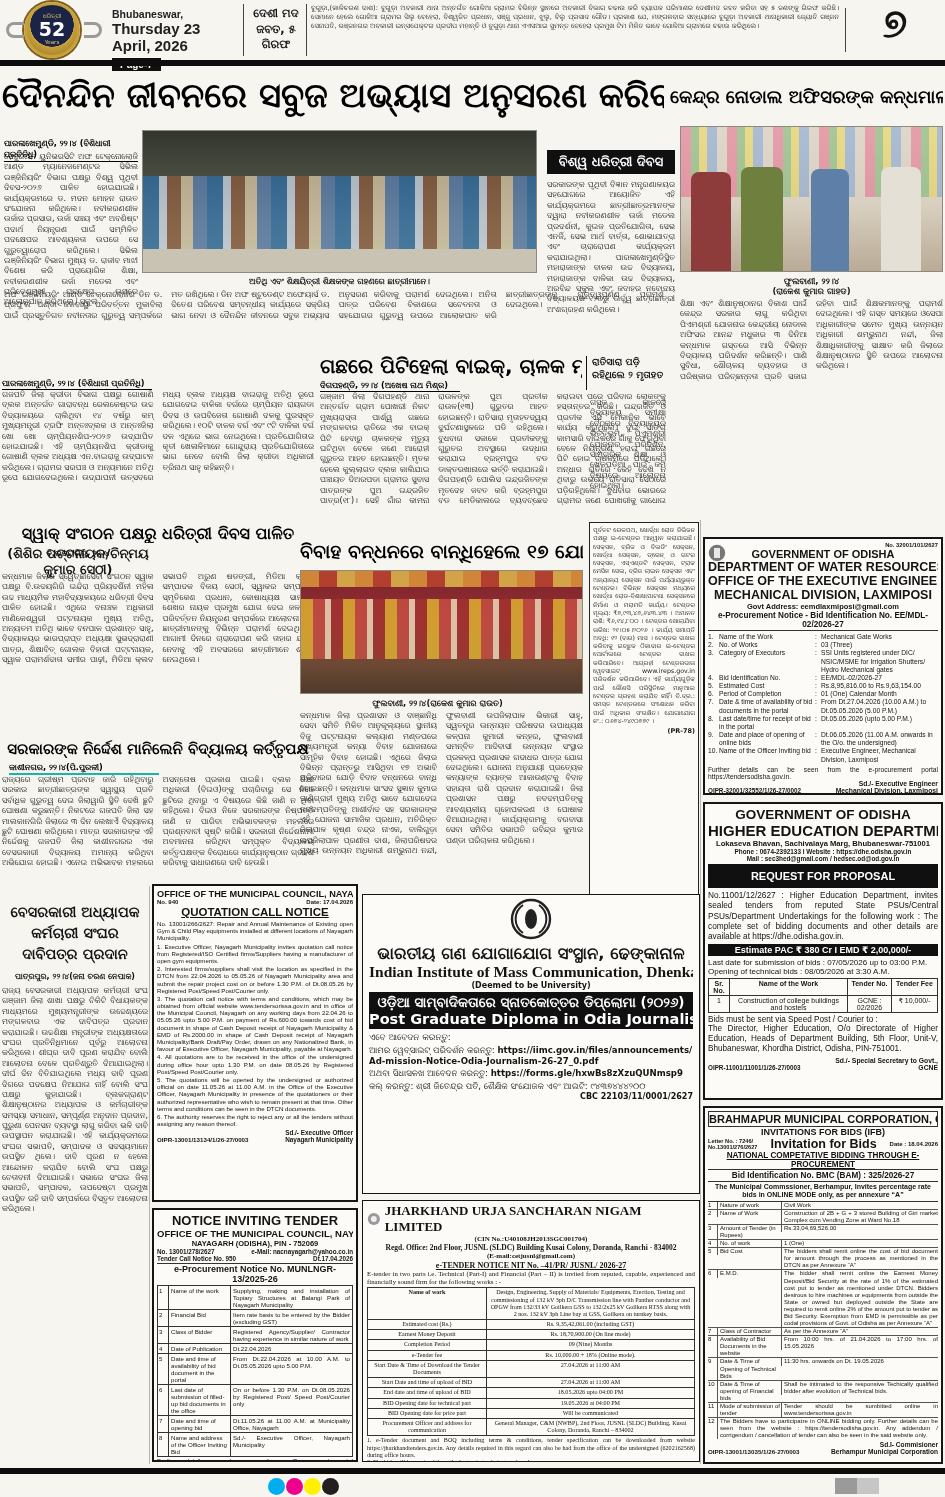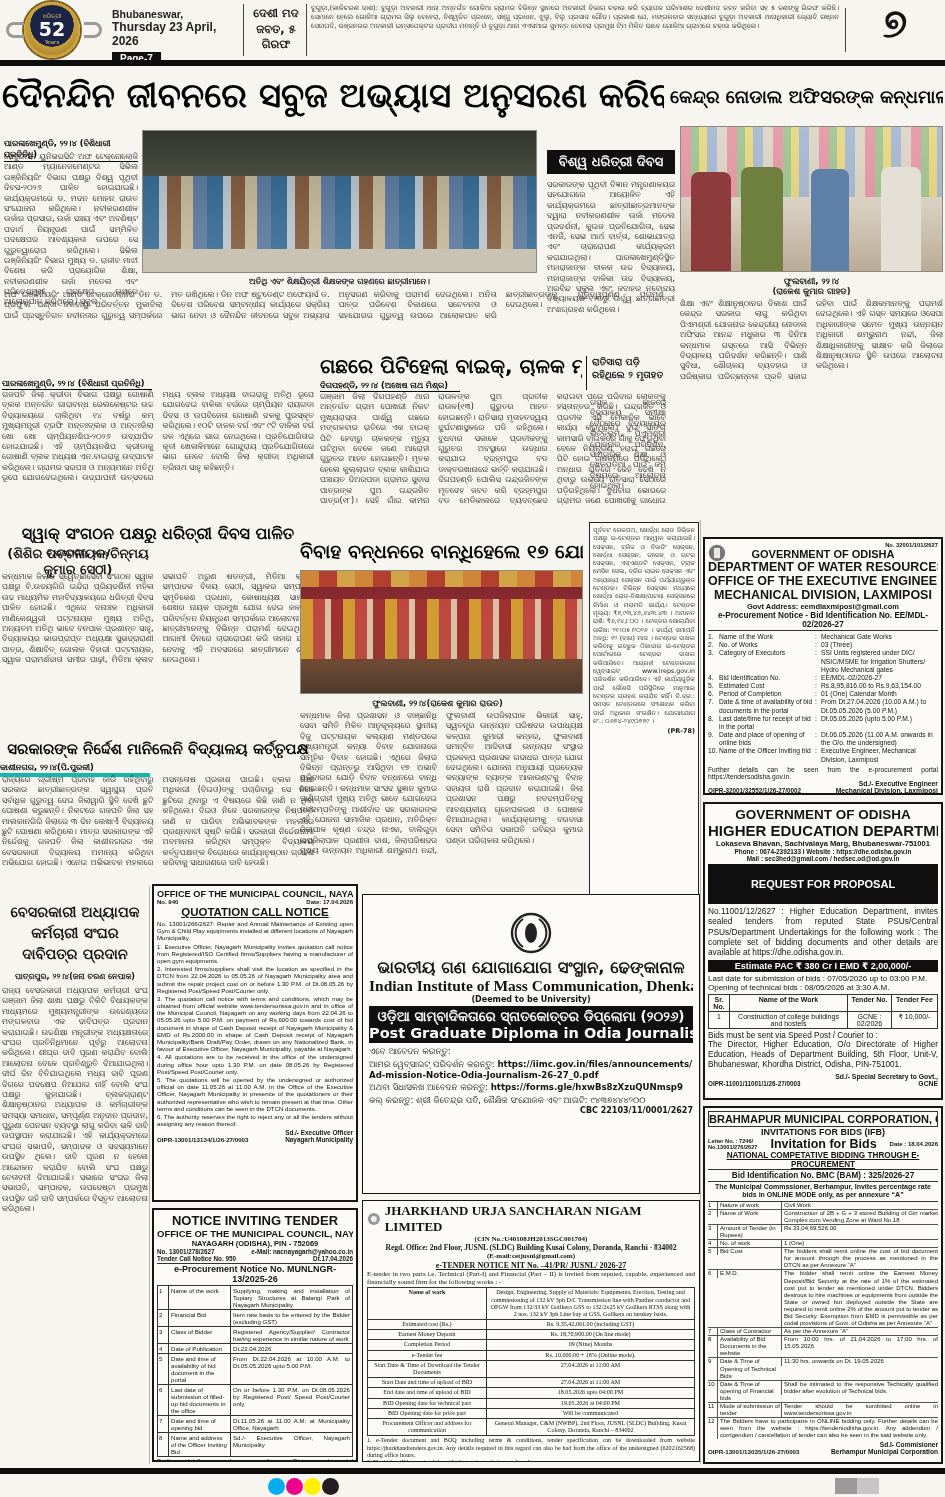--- a/index.html
+++ b/index.html
@@ -37,21 +37,21 @@
       <div class="c" style="color:#e8c96a;font-size:6px;margin-top:7px">ଧରିତ୍ରୀ</div>
       <div class="c b" style="color:#fff;font-size:19px;line-height:1">52</div>
       <div class="c" style="color:#e8c96a;font-size:5.5px">Years</div>
     </div>
     <div style="position:absolute;left:0;top:20px;width:18px;height:16px;border:3px solid #9a9a9a;border-right:none;border-radius:10px 0 0 10px"></div>
     <div style="position:absolute;right:4px;top:20px;width:18px;height:16px;border:3px solid #9a9a9a;border-left:none;border-radius:0 10px 10px 0"></div>
   </div>
 
   <div class="abs sans" style="left:112px;top:8px;width:128px">
     <div class="b" style="font-size:10.5px;color:#222">Bhubaneswar,</div>
-    <div class="b" style="font-size:12px;color:#222">Thursday 23 April, 2026</div>
+    <div class="b" style="font-size:15px;color:#222">Thursday 23 April, 2026</div>
     <div class="blackbar" style="display:inline-block;font-size:10px;padding:1px 8px;margin-top:3px">Page-7</div>
   </div>
 
   <div class="vr" style="left:243px;top:4px;height:52px"></div>
 
   <div class="abs b c" style="left:248px;top:6px;width:56px;font-size:11.5px;line-height:1.35">ଦେଶୀ ମଦ ଜବତ, ୫ ଗିରଫ</div>
 
   <div class="vr" style="left:306px;top:4px;height:52px"></div>
 
   <div class="abs j" style="left:311px;top:4px;width:528px;height:54px;font-size:6.8px;line-height:1.35;color:#222;overflow:hidden">ବୁଗୁଡ଼ା,(କାଳିଚରଣ ଦାଶ): ବୁଗୁଡ଼ା ଅବକାରୀ ଥାନା ଅନ୍ତର୍ଗତ ଗୋଳିଆ ଗ୍ରାମର ବିଭିନ୍ନ ସ୍ଥାନରେ ଅବକାରୀ ବିଭାଗ ଚଢାଉ କରି ବ୍ୟାପକ ପରିମାଣର ଦେଶୀମଦ ଜବତ କରିବା ସହ ୫ ଜଣଙ୍କୁ ଗିରଫ କରିଛି। ସେମାନେ ହେଲେ ଗୋଳିଆ ଗ୍ରାମର ସିଲୁ ବେହେରା, ବିଶ୍ୱଜିତ ପ୍ରଧାନ, ସଞ୍ଜୁ ପ୍ରଧାନ, ଝୁଲୁ, ବିଲୁ ପ୍ରସାଦ ଗୌଡ। ପ୍ରକାଶ ଯେ, ମଙ୍ଗଳବାର ସନ୍ଧ୍ୟାରେ ବୁଗୁଡ଼ା ଅବକାରୀ ଥାନାଧିକାରୀ ଜ୍ୟୋତି ରଞ୍ଜନ ସେନାପତି, ଭଞ୍ଜନଗର ଅବକାରୀ ଇନ୍ସପେକ୍ଟର ପ୍ରଦୀପ ମହାନ୍ତି ଓ ବୁଗୁଡ଼ା ଥାନା ଏଏସଆଇ ସୁମନ୍ତ ବେହେରା ପ୍ରମୁଖ ଟିମ ମିଳିତ ଭାବେ ଗୋଳିଆ ଗ୍ରାମରେ ଚଢାଉ କରିଥିଲେ।</div>
@@ -114,21 +114,21 @@
   </div>
   <div class="abs b c" style="left:296px;top:698px;width:283px;font-size:8.3px">ଫୁଲବାଣୀ, ୨୨।୪(ରାକେଶ କୁମାର ରାଉତ)</div>
   <div class="abs art cols2" style="left:300px;top:711px;width:283px;height:178px">କନ୍ଧମାଳ ଜିଲା ପ୍ରଶାସନ ଓ ବାଞ୍ଛାନିଧି ସେବା ସମିତି ମିଳିତ ଆନୁକୂଲ୍ୟରେ ସ୍ଥାନୀୟ ବିଜୁ ପଟ୍ଟନାୟକ କଲ୍ୟାଣ ମଣ୍ଡପରେ ମୁଖ୍ୟମନ୍ତ୍ରୀ କନ୍ୟା ବିବାହ ଯୋଜନାରେ ସାମୂହିକ ବିବାହ ହୋଇଛି। ଏଥିରେ ଜିଲାର ବିଭିନ୍ନ ପ୍ରାନ୍ତରୁ ଆସିଥିବା ୧୭ ଅଭାବି ପରିବାରର ଯୋଡ଼ି ବିବାହ ବନ୍ଧନରେ ବାନ୍ଧି ହୋଇଛନ୍ତି। କନ୍ଧମାଳ ସାଂସଦ ସୁଜ୍ଞାନ କୁମାର ପାଣିଗ୍ରାହୀ ମୁଖ୍ୟ ଅତିଥି ଭାବେ ଯୋଗଦେଇ ନବଦମ୍ପତିଙ୍କୁ ଆଶୀର୍ବାଦ ସହ ସରକାରଙ୍କ ଏହି ଯୋଜନା ସାମାଜିକ ପ୍ରଧାନ, ଅତିରିକ୍ତ ଜିଲାପାଳ କୃଷ୍ଣ ଚନ୍ଦ୍ର ନାଏକ, ବାଲିଗୁଡ଼ା ଉପଜିଲାପାଳ ପ୍ରଣୀତା ଦାଶ, ଜିଲାପରିଷଦର ମୁଖ୍ୟ ଉନ୍ନୟନ ଅଧିକାରୀ ଶମ୍ଭୁନାଥ ନନ୍ଦୀ, ଫୁଲବାଣୀ ଉପଜିଲାପାଳ ଭିକାରୀ ସାହୁ, ସ୍ୱତନ୍ତ୍ର ଉନ୍ନୟନ ପରିଷଦର ଉପାଧ୍ୟକ୍ଷ କଳ୍ପନା କୁମାରୀ କନ୍ହର, ଫୁଲବାଣୀ ସମନ୍ବିତ ଆଦିବାସୀ ଉନ୍ନୟନ ସଂସ୍ଥାର ପ୍ରକଳ୍ପ ପ୍ରଶାସକ ଗଦାଧର ପାତ୍ର ଯୋଗ ଦେଇଥିଲେ। ଯୋଜନା ଅନୁଯାୟୀ ପ୍ରତ୍ୟେକ କନ୍ୟାଙ୍କ ବ୍ୟାଙ୍କ ଆକାଉଣ୍ଟକୁ ବିବାହ ସହାୟତା ରାଶି ପ୍ରଦାନ କରାଯାଇଛି। ଜିଲା ପ୍ରଶାସନ ପକ୍ଷରୁ ନବଦମ୍ପତିଙ୍କୁ ଆବଶ୍ୟକୀୟ ଗୃହୋପକରଣ ଓ ପୋଷାକ ଦିଆଯାଇଥିଲା। କାର୍ଯ୍ୟକ୍ରମକୁ ବରବାସା ସେବା ସମିତିର ସଭାପତି ରବିନ୍ଦ୍ର କୁମାର ପଣ୍ଡା ପରିଚାଳନା କରିଥିଲେ।</div>
 
   <div class="abs" style="left:589px;top:522px;width:110px;height:456px;border:1px solid #222;background:#fbfaf6;padding:3px;overflow:hidden">
     <div class="j" style="font-size:6.3px;line-height:1.32;color:#1c1c1c">ପୂର୍ବତଟ ରେଳପଥ, ଖୋର୍ଦ୍ଧା ରୋଡ ଡିଭିଜନ ପକ୍ଷରୁ ଇ-ଟେଣ୍ଡର ଆହ୍ୱାନ କରାଯାଇଛି। ସେକ୍ସନ, ବ୍ରିଜ ଓ ବିଲଡିଂ ସେକ୍ସନ, ଖୋର୍ଦ୍ଧା ସେକ୍ସନ, ଡ୍ରେନ୍ ଓ ଗଟର ସେକ୍ସନ, ଏସ୍‌ଏଣ୍ଡଟି ସେକ୍ସନ, ଟ୍ରାକ ମେସିନ ସେଲ, ବ୍ରିଜ ଲାଇନ ସେକ୍ସନ ଏବଂ ଅନ୍ୟାନ୍ୟ ସେକ୍ସନ ପାଇଁ ପର୍ଯ୍ୟାୟଭୁକ୍ତ ଟେଣ୍ଡର। ବିଭିନ୍ନ ସେକ୍ସନ ମଧ୍ୟରେ ଖୋର୍ଦ୍ଧା ରୋଡ-ବିଶାଖାପାଟଣା ସେକ୍ସନରେ ନିର୍ମାଣ ଓ ମରାମତି କାର୍ଯ୍ୟ। ଟେଣ୍ଡର ମୂଲ୍ୟ: ₹୭,୯୩,୪୭,୬୪୩.୪୩ । ଅମାନତ ରାଶି: ₹୬,୧୪,୮୦୦ । ଟେଣ୍ଡର ଖୋଲାଯିବା ତାରିଖ: ୨୧।୦୫।୨୦୨୬ । କାର୍ଯ୍ୟ ସମାପ୍ତି ଅବଧି: ୧୨ (ବାର) ମାସ । ଟେଣ୍ଡର ଦାଖଲ କରିବାକୁ ଇଚ୍ଛୁକ ଠିକାଦାର ଇ-ଟେଣ୍ଡର ପୋର୍ଟାଲରେ ଟେଣ୍ଡର ଦାଖଲ କରିପାରିବେ। ଆଗ୍ରହୀ ଟେଣ୍ଡରଦାତା ୱେବସାଇଟ୍ www.ireps.gov.in ପରିଦର୍ଶନ କରିପାରିବେ। ଏହି କାର୍ଯ୍ୟଗୁଡ଼ିକ ପାଇଁ କୌଣସି ପରିସ୍ଥିତିରେ ମାନୁଆଲ ଟେଣ୍ଡର ଗ୍ରହଣ କରାଯିବ ନାହିଁ। ବି.ଦ୍ର.: ସମସ୍ତ ଟେଣ୍ଡରରେ ସଂଶୋଧନ କରିବା ପାଇଁ ଅଧିକାର ସଂରକ୍ଷିତ। ଯୋଗାଯୋଗ ନଂ.: ୦୬୭୪-୨୪୯୦୭୭୯ ।</div>
     <div class="b r" style="font-size:6.5px;margin-top:2px">(PR-78)</div>
   </div>
 
   <div class="abs hl" style="left:2px;top:740px;width:312px;font-size:15px">ସରକାରଙ୍କ ନିର୍ଦ୍ଦେଶ ମାନିଲେନି ବିଦ୍ୟାଳୟ କର୍ତ୍ତୃପକ୍ଷ</div>
-  <div class="abs dl" style="left:0;top:762px;width:150px;border-bottom:4px solid #14b8a6">କାଶୀନଗର, ୨୨।୪(ପି.ପୁରଳୀ)</div>
+  <div class="abs dl" style="left:9px;top:762px;width:150px;border-bottom:2px solid #14b8a6">କାଶୀନଗର, ୨୨।୪(ପି.ପୁରଳୀ)</div>
   <div class="abs art cols2" style="left:2px;top:775px;width:312px;height:100px">ରାଜ୍ୟରେ ଗ୍ରୀଷ୍ମ ପ୍ରବାହ ଜାରି ରହିଥିବାରୁ ସରକାର ଛାତ୍ରୀଛାତ୍ରଙ୍କ ସ୍ୱାସ୍ଥ୍ୟ ପ୍ରତି ସର୍ବାଧିକ ଗୁରୁତ୍ୱ ଦେଇ ଜିଲାୱାରି ସ୍ଥିତି ଦେଖି ଛୁଟି ଘୋଷଣା କରୁଛନ୍ତି। ନିକଟରେ ଗଜପତି ଜିଲା ସହ ମାଲକାନଗିରି ଜିଲାରେ ୩ ଦିନ ଲେଖାଏଁ ବିଦ୍ୟାଳୟ ଛୁଟି ଘୋଷଣା କରିଥିଲେ। ମାତ୍ର ସରକାରଙ୍କ ଏହି ନିର୍ଦ୍ଦେଶକୁ ଗଜପତି ଜିଲା କାଶୀନଗରର ଏକ ବେସରକାରୀ ବିଦ୍ୟାଳୟ ଅମାନ୍ୟ କରିଥିବା ଅଭିଯୋଗ ହୋଇଛି। ଏନେଇ ଅଭିଭାବକ ମହଲରେ ଅସନ୍ତୋଷ ପ୍ରକାଶ ପାଇଛି। ବ୍ଲକ ଶିକ୍ଷା ଅଧିକାରୀ (ବିଇଓ)ଙ୍କୁ ପଚାରିବାରୁ ସେ ନିଜେ ଛୁଟିରେ ଥିବାରୁ ଏ ବିଷୟରେ କିଛି ଜାଣି ନ ଥିବା କହିଥିଲେ। ବିଇଓ ନିଜେ ସରକାରଙ୍କ ନିଷ୍ପତ୍ତି ଜାଣି ନ ପାରିବା ଅଭିଭାବକଙ୍କ ମହଲରେ ପ୍ରଶ୍ନବାଚୀ ସୃଷ୍ଟି କରିଛି। ସରକାରୀ ନିର୍ଦ୍ଦେଶନାମା ଅବମାନନା କରିଥିବା ସମ୍ପୃକ୍ତ ବିଦ୍ୟାଳୟ କର୍ତ୍ତୃପକ୍ଷଙ୍କ ବିରୋଧରେ କାର୍ଯ୍ୟାନୁଷ୍ଠାନ ଗ୍ରହଣ କରିବାକୁ ସାଧାରଣରେ ଦାବି ହେଉଛି।</div>
 
   <div class="abs b c" style="left:2px;top:902px;width:146px;font-size:14.5px;line-height:1.45">ବେସରକାରୀ ଅଧ୍ୟାପକ କର୍ମଚାରୀ ସଂଘର ଦାବିପତ୍ର ପ୍ରଦାନ</div>
   <div class="abs b c" style="left:2px;top:972px;width:146px;font-size:8px">ପାତ୍ରପୁର, ୨୨।୪(ଜନା ଚରଣ ନେପାକ)</div>
   <div class="abs art" style="left:2px;top:986px;width:146px;height:478px">ରାଜ୍ୟ ବେସରକାରୀ ଅଧ୍ୟାପକ କର୍ମଚାରୀ ସଂଘ ଗଞ୍ଜାମ ଜିଲା ଶାଖା ପକ୍ଷରୁ ଚିକିଟି ବିଧାୟକଙ୍କ ମାଧ୍ୟମରେ ମୁଖ୍ୟମନ୍ତ୍ରୀଙ୍କ ଉଦ୍ଦେଶ୍ୟରେ ମଙ୍ଗଳବାର ଏକ ଦାବିପତ୍ର ପ୍ରଦାନ କରାଯାଇଛି। ଉଚ୍ଚଶିକ୍ଷା ମନ୍ତ୍ରୀଙ୍କ ଅଧ୍ୟକ୍ଷତାରେ ସଂଘର ପ୍ରତିନିଧିମାନେ ପୂର୍ବରୁ ଆଲୋଚନା କରିଥିଲେ। ଶୀଘ୍ର ଦାବି ପୂରଣ କରାଯିବ ବୋଲି ଆଲୋଚନା ବେଳେ ପ୍ରତିଶ୍ରୁତି ଦିଆଯାଇଥିଲା। ଦୀର୍ଘ ଦିନ ବିତିଯାଇଥିଲେ ମଧ୍ୟ ଦାବି ପୂରଣ ଦିଗରେ ପଦକ୍ଷେପ ନିଆଯାଇ ନାହିଁ ବୋଲି ସଂଘ ପକ୍ଷରୁ କୁହାଯାଇଛି। ବ୍ଲକଗ୍ରାଣ୍ଟ ଶିକ୍ଷାନୁଷ୍ଠାନର ଅଧ୍ୟାପକ ଓ କର୍ମଚାରୀଙ୍କ ସମସ୍ୟା ସମାଧାନ, ସମ୍ପୂର୍ଣ୍ଣ ଅନୁଦାନ ପ୍ରଦାନ, ପୁରୁଣା ପେନସନ ବ୍ୟବସ୍ଥା ଲାଗୁ କରିବା ଭଳି ଦାବି ଉପସ୍ଥାପନ କରାଯାଇଛି। ଏହି କାର୍ଯ୍ୟକ୍ରମରେ ସଂଘର ସଭାପତି, ସମ୍ପାଦକ ଓ ସଦସ୍ୟମାନେ ଉପସ୍ଥିତ ଥିଲେ। ଦାବି ପୂରଣ ନ ହେଲେ ଆନ୍ଦୋଳନ କରାଯିବ ବୋଲି ସଂଘ ପକ୍ଷରୁ ଚେତାବନୀ ଦିଆଯାଇଛି। ସଭାରେ ସଂଘର ଜିଲା ସଭାପତି, ସମ୍ପାଦକ, ଉପଦେଷ୍ଟା ପ୍ରମୁଖ ଉପସ୍ଥିତ ରହି ଦାବି ସମ୍ପର୍କରେ ବିସ୍ତୃତ ଆଲୋଚନା କରିଥିଲେ।</div>
 
   <div class="crule" style="left:149px;top:886px;height:578px"></div>
   <div class="crule" style="left:700px;top:520px;height:944px"></div>
 
   <div class="box sans" style="left:152px;top:884px;width:206px;height:318px;padding:3px">
@@ -206,21 +206,21 @@
       <div class="trow">
           <span style="width:10px;font-size:6.1px;padding:1px">8</span>
           <span class="tcell" style="width:62px;font-size:6.1px">Name and address of the Officer Inviting Bid</span>
           <span class="tcell j" style="flex:1;font-size:6.1px">Sd./- Executive Officer, Nayagarh Municipality</span>
         </div>
     </div>
     <div class="j" style="font-size:6.3px;margin-top:1px">Further details can be seen from e-Procurement portal https://tendersodisha.gov.in.</div>
 
   </div>
 
-  <div class="box" style="left:362px;top:894px;width:338px;height:300px;border-width:1.5px;padding:16px 6px">
+  <div class="box" style="left:362px;top:894px;width:338px;height:300px;border-width:1.5px;padding:2px 6px">
     <div class="c" style="margin-top:1px">
       <svg width="42" height="42" viewBox="0 0 42 42">
           <circle cx="21" cy="21" r="19" fill="none" stroke="#222" stroke-width="2.4"></circle>
           <path d="M13 7 A17 17 0 0 0 13 35" fill="none" stroke="#222" stroke-width="2"></path>
           <path d="M29 7 A17 17 0 0 1 29 35" fill="none" stroke="#222" stroke-width="2"></path>
           <ellipse cx="21" cy="21" rx="6" ry="10" fill="#222"></ellipse>
         </svg>
     </div>
     <div class="b c" style="font-size:16.5px;white-space:nowrap;overflow:hidden">ଭାରତୀୟ ଗଣ ଯୋଗାଯୋଗ ସଂସ୍ଥାନ, ଢେଙ୍କାନାଳ</div>
     <div class="b c serif" style="font-size:15.5px;white-space:nowrap;overflow:hidden">Indian Institute of Mass Communication, Dhenkanal</div>
@@ -391,21 +391,21 @@
       </span>
     </div>
   </div>
 
   <div class="box sans" style="left:703px;top:802px;width:240px;height:298px;padding:3px">
     <div class="b c" style="font-size:13.5px">GOVERNMENT OF ODISHA</div>
     <div class="b c" style="font-size:15px;white-space:nowrap;overflow:hidden">HIGHER EDUCATION DEPARTMENT</div>
     <div class="b c" style="font-size:7.6px">Lokaseva Bhavan, Sachivalaya Marg, Bhubaneswar-751001</div>
     <div class="b c" style="font-size:6.4px">Phone : 0674-2392133 I Website : https://dhe.odisha.gov.in</div>
     <div class="b c" style="font-size:6.4px">Mail : sec3hed@gmail.com / hedsec.od@od.gov.in</div>
-    <div class="blackbar" style="font-size:11px;margin-top:2px;padding:14px 0">REQUEST FOR PROPOSAL</div>
+    <div class="blackbar" style="font-size:11px;margin-top:2px;padding:6px 0">REQUEST FOR PROPOSAL</div>
     <div class="j" style="font-size:8.3px;line-height:1.25;margin-top:2px">No.11001/12/2627 : Higher Education Department, invites sealed tenders from reputed State PSUs/Central PSUs/Department Undertakings for the following work : The complete set of bidding documents and other details are available at https://dhe.odisha.gov.in.</div>
     <div class="blackbar" style="font-size:9px;margin-top:2px;padding:1px 0">Estimate PAC ₹ 380 Cr I EMD ₹ 2,00,000/-</div>
     <div style="font-size:8px;margin-top:2px">Last date for submission of bids : 07/05/2026 up to 03:00 P.M.</div>
     <div style="font-size:8px">Opening of technical bids : 08/05/2026 at 3:30 A.M.</div>
     <div style="border:1px solid #333;margin-top:2px;font-size:7px">
       <div class="trow b" style="border-top:none;text-align:center">
         <span style="width:20px;padding:1px">Sr. No.</span>
         <span class="tcell" style="flex:1">Name of the Work</span>
         <span class="tcell" style="width:44px">Tender No.</span>
         <span class="tcell" style="width:46px">Tender Fee</span>

